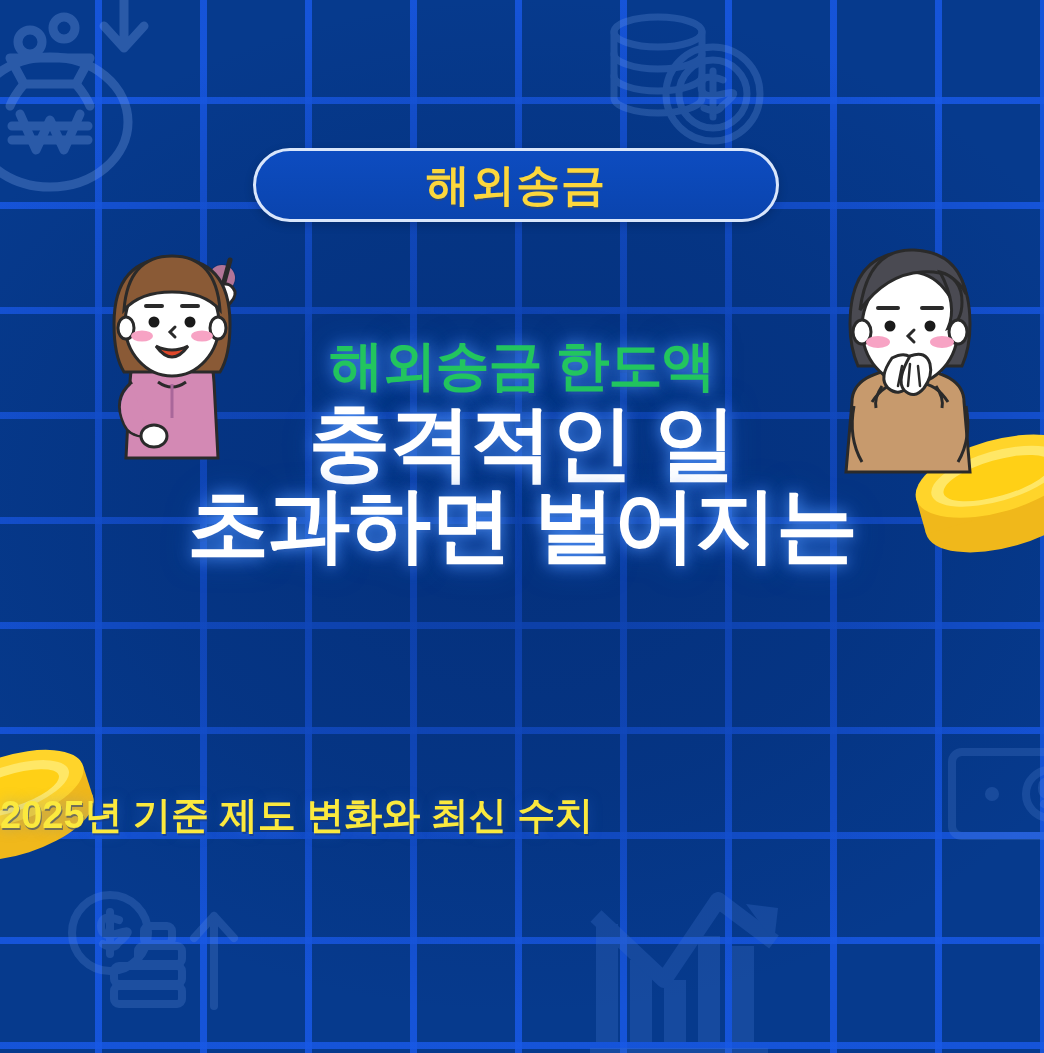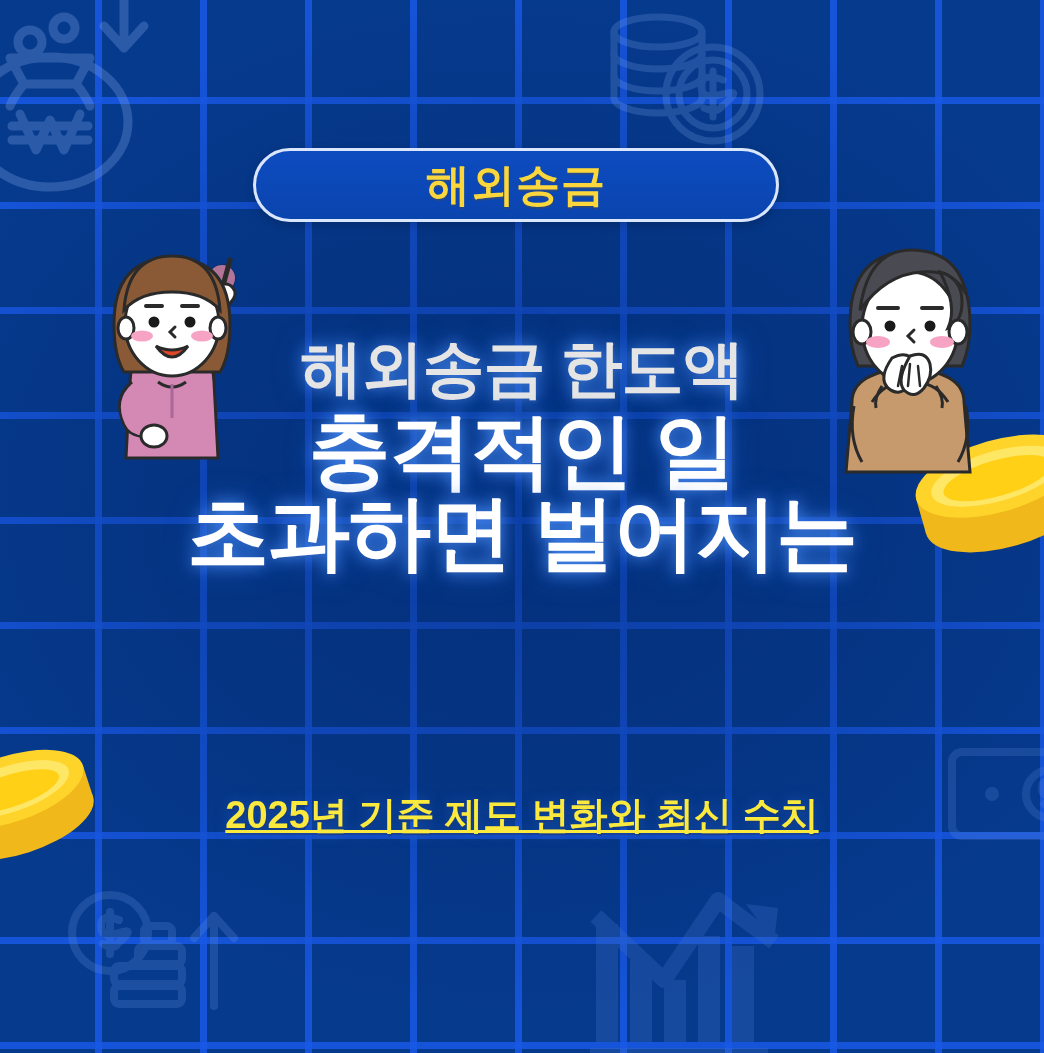--- a/index.html
+++ b/index.html
@@ -89,22 +89,22 @@
     z-index: 6;
   }
   .headline .line {
     display: block;
     font-weight: 900;
     line-height: 1.0;
     letter-spacing: -1px;
     white-space: nowrap;
   }
   .line-1 {
-    color: #e5e5e5;
-    font-size: 62px;
+    color: #22c55e;
+    font-size: 54px;
     text-shadow:
        0 0 16px rgba(80,150,255,0.85),
        0 0 30px rgba(40,110,230,0.55),
        2px 3px 0 rgba(30,60,130,0.35);
     margin-bottom: 10px;
   }
   .line-2, .line-3 {
     color: #ffffff;
     font-size: 82px;
     text-shadow:
@@ -113,28 +113,27 @@
        2px 3px 0 rgba(30,60,130,0.3);
   }
   .line-2 { margin-bottom: 8px; }
 
   
   .subtitle {
     position: absolute;
     left: 0;
     right: 0;
     top: 790px;
-    text-align: center;
+    text-align: left;
     color: #fbe93e;
     font-size: 38px;
     font-weight: 900;
     letter-spacing: 0px;
     text-shadow: 1px 2px 0 rgba(25,55,120,0.55), 0 0 14px rgba(60,130,240,0.35);
     z-index: 6;
-    text-decoration: underline;
   }
 
   
   .char { position: absolute; z-index: 5; }
   .char-girl { left: 72px;  top: 232px; width: 200px; height: 230px; }
   .char-man  { left: 806px; top: 224px; width: 208px; height: 250px; }
 </style>
 </head>
 <body>
 

